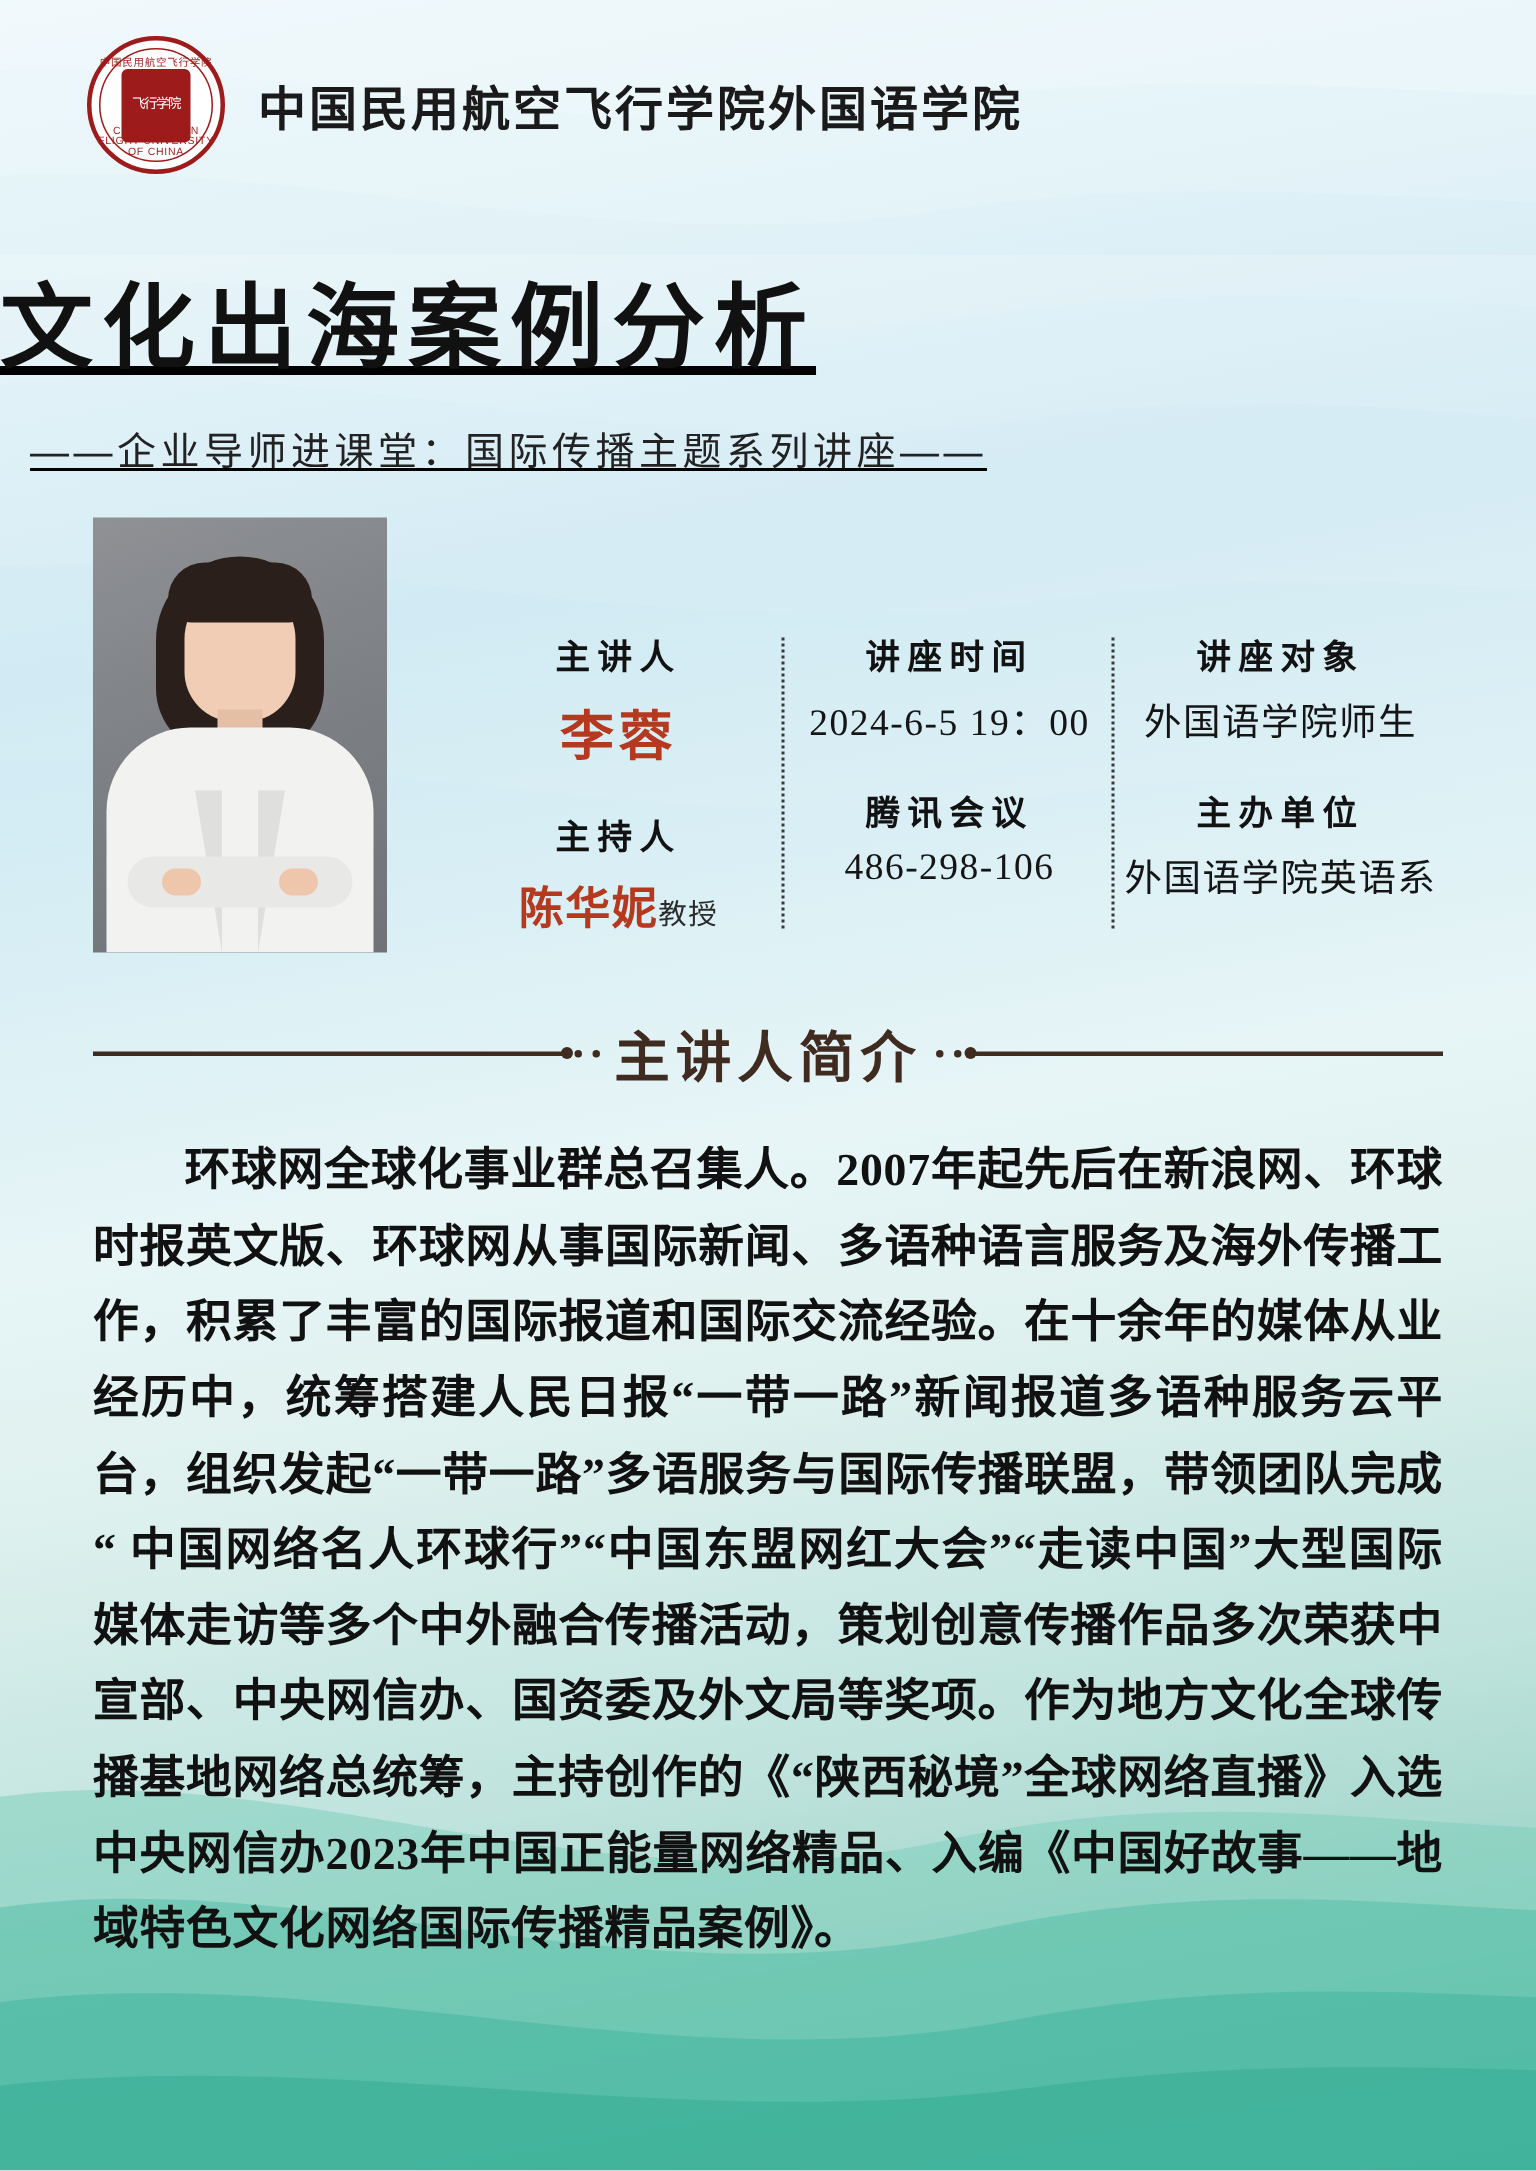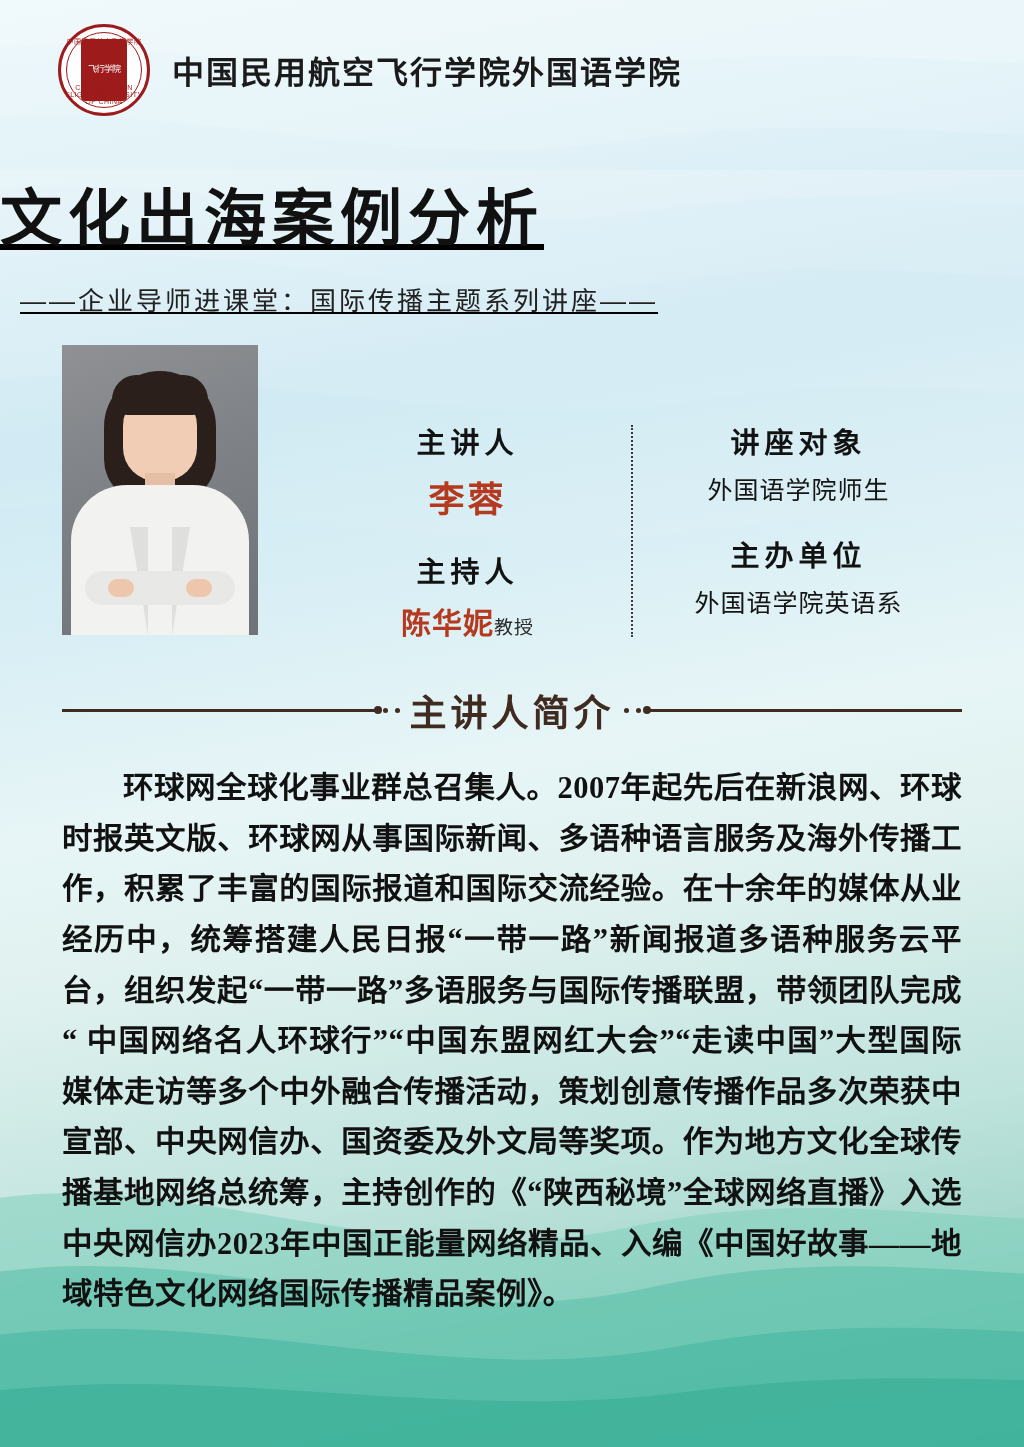--- a/index.html
+++ b/index.html
@@ -66,21 +66,21 @@
   }
   .logo .ring {
     position: absolute;
     inset: 5px;
     border-radius: 50%;
     border: 1.5px solid #9e1b1b;
   }
   .logo .emblem {
     position: relative;
     width: 46px;
-    height: 62px;
+    height: 49px;
     border-radius: 4px;
     background: #9e1b1b;
     color: #fff;
     font-size: 9px;
     line-height: 1.05;
     text-align: center;
     display: flex;
     align-items: center;
     justify-content: center;
     font-family: "Liberation Sans", sans-serif;
@@ -255,21 +255,21 @@
   .det-col.sep::after {
     content: "";
     position: absolute;
     right: 0;
     top: 6px;
     bottom: 6px;
     width: 0;
     border-right: 2px dotted #3a3a3a;
   }
   .det-label {
-    font-size: 29px;
+    font-size: 23px;
     font-weight: bold;
     letter-spacing: 5px;
     color: #121212;
     font-family: Liberation Mono, monospace;
   }
   .det-value {
     margin-top: 8px;
     font-size: 25px;
     color: #151515;
     font-family: "Liberation Serif", "DejaVu Serif", serif;
@@ -422,20 +422,30 @@
         <div class="det-block">
           <div class="det-label">主讲人</div>
           <div class="det-value name-red">李蓉</div>
         </div>
         <div class="det-block">
           <div class="det-label">主持人</div>
           <div class="det-value host-name"><span>陈华妮</span><span class="rank">教授</span></div>
         </div>
       </div>
 
+      <div class="det-col sep">
+        <div class="det-block">
+          <div class="det-label">讲座时间</div>
+          <div class="det-value">2024-6-5  19：00</div>
+        </div>
+        <div class="det-block">
+          <div class="det-label">腾讯会议</div>
+          <div class="det-value">486-298-106</div>
+        </div>
+      </div>
 
       <div class="det-col">
         <div class="det-block">
           <div class="det-label">讲座对象</div>
           <div class="det-value">外国语学院师生</div>
         </div>
         <div class="det-block">
           <div class="det-label">主办单位</div>
           <div class="det-value">外国语学院英语系</div>
         </div>

